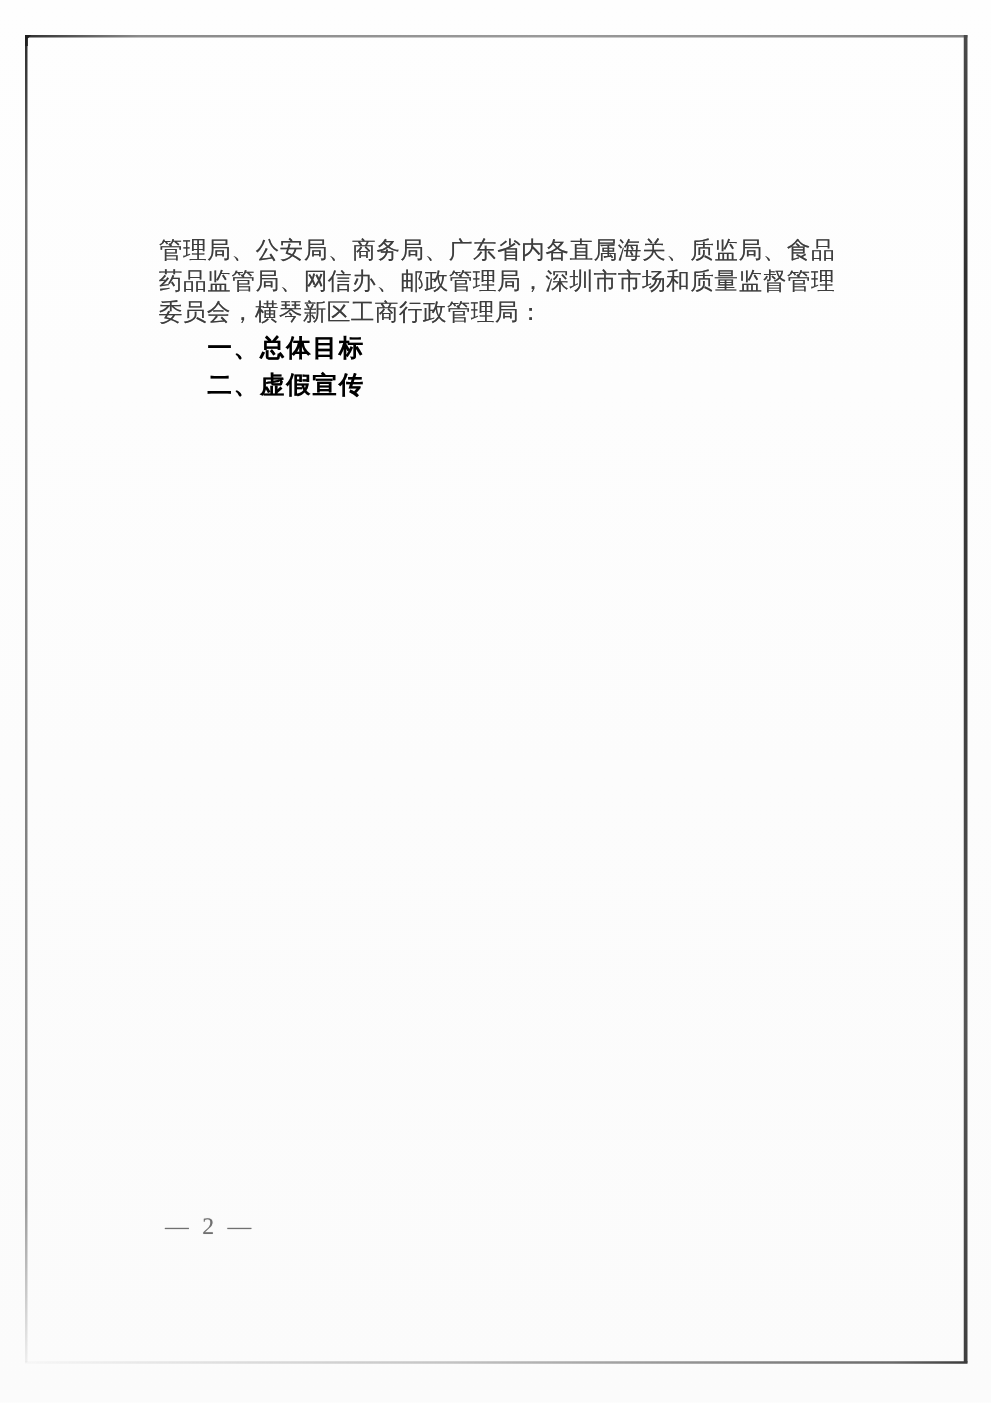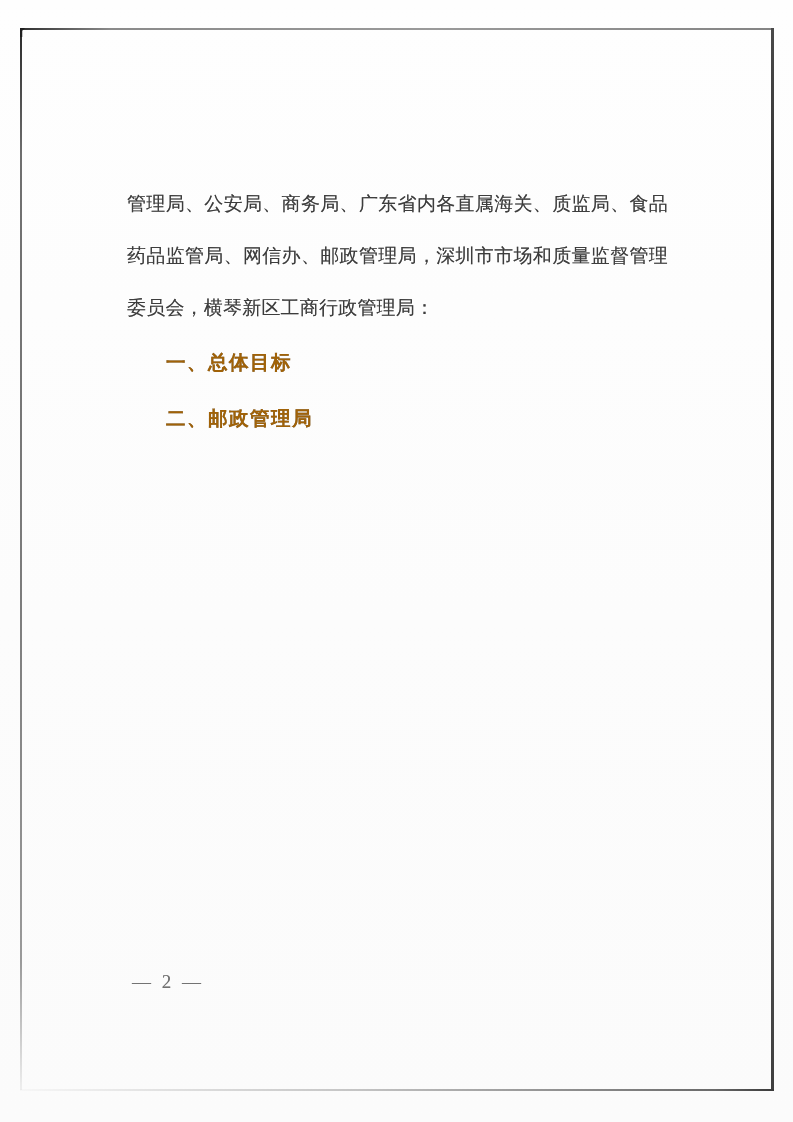--- a/index.html
+++ b/index.html
@@ -40,41 +40,41 @@
   }
   .corner-mark {
     position: absolute; left: 20px; top: 28px; width: 5px; height: 9px;
     background: #1f1f1f;
     clip-path: polygon(0 0, 100% 0, 45% 30%, 45% 100%, 0 100%);
   }
 
   .doc-content {
     position: absolute;
     left: 127px;
-    top: 178px;
+    top: 188px;
     width: 541px;
     font-size: 19px;
-    line-height: 52px;
+    line-height: 25px;
     color: #3d3d3d;
     text-align: justify;
     letter-spacing: 0.2px;
     text-shadow: 0 0 0.5px rgba(70, 70, 70, 0.55);
   }
   .doc-content p {
     margin: 0;
     text-indent: 2em;
   }
   .doc-content p.no-indent {
     text-indent: 0;
   }
   .section-heading {
-    font-family: Liberation Mono, monospace;
+    font-family: Liberation Serif, serif;
     font-weight: bold;
     font-size: 19.5px;
-    color: #a16207;
+    color: #000000;
     margin: 4px 0 3px 0;
     text-indent: 2em;
     letter-spacing: 1.5px;
     text-shadow: 0 0 0.4px rgba(40, 40, 40, 0.6);
   }
   .page-number {
     position: absolute;
     left: 132px;
     top: 971px;
     font-size: 19px;
@@ -95,16 +95,16 @@
   <div class="edge edge-right"></div>
   <div class="edge edge-bottom"></div>
   <div class="corner-mark"></div>
 </div>
 
 <div class="doc-content">
   <p class="no-indent">管理局、公安局、商务局、广东省内各直属海关、质监局、食品药品监管局、网信办、邮政管理局，深圳市市场和质量监督管理委员会，横琴新区工商行政管理局：</p>
 
   <div class="section-heading">一、总体目标</div>
 
-  <div class="section-heading">二、邮政管理局</div>
+  <div class="section-heading">二、虚假宣传</div>
 </div>
 
 <div class="page-number">— 2 —</div>
 
 </body></html>

